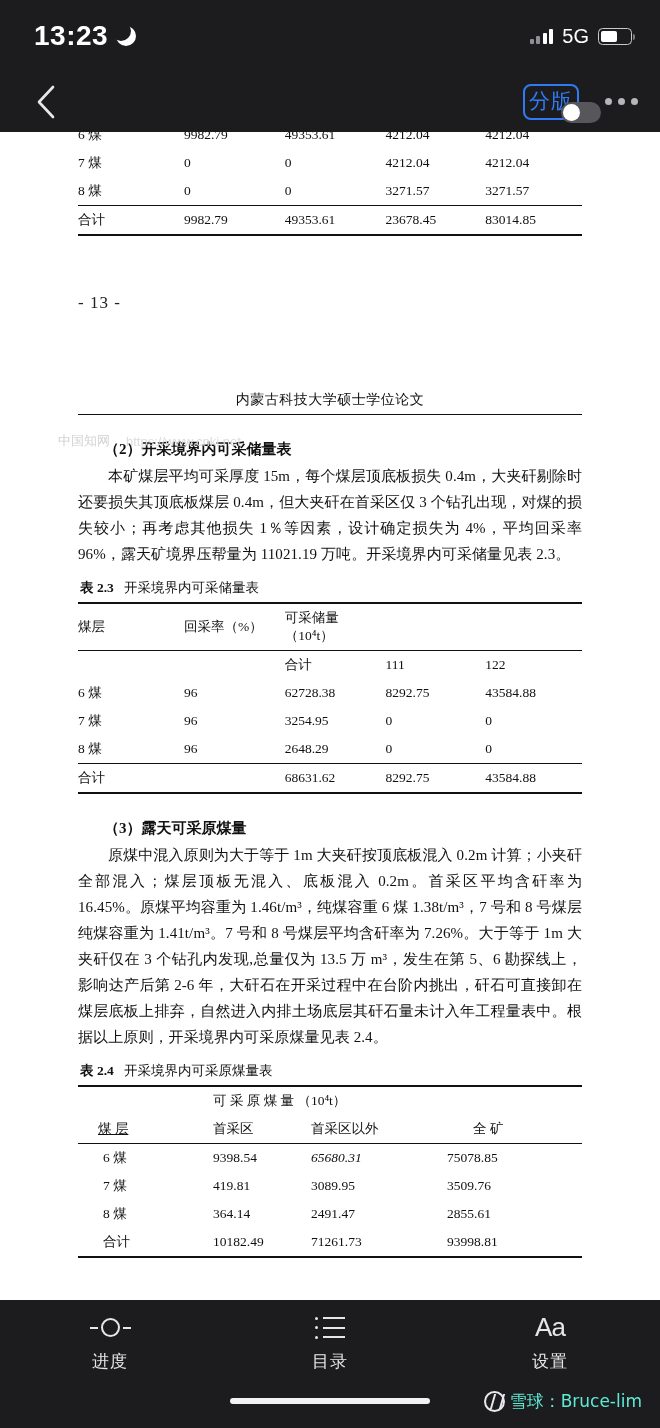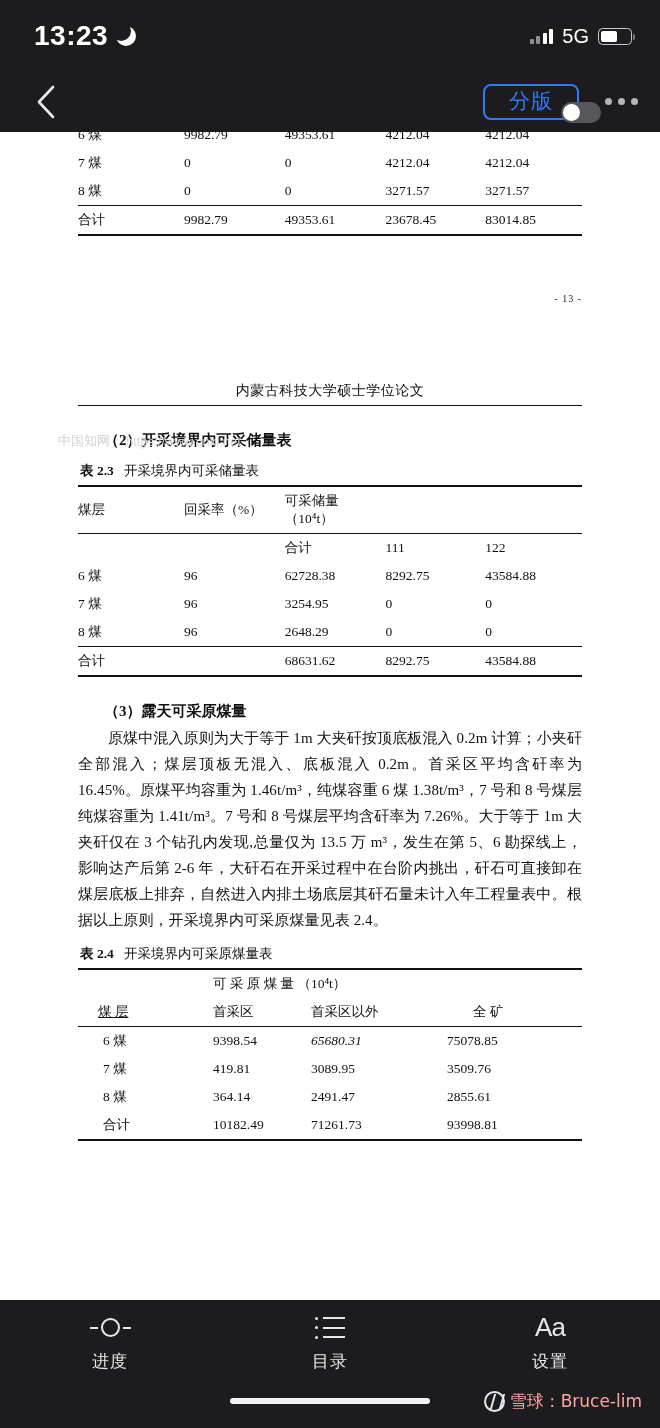--- a/index.html
+++ b/index.html
@@ -31,21 +31,21 @@
   .battery span{display:block;height:100%;width:58%;background:#fff;border-radius:2px;}
 
   
   .navbar{height:60px;background:#1c1c1e;display:flex;align-items:center;
           justify-content:space-between;padding:0 22px 0 26px;}
   .back-btn{width:40px;height:40px;display:flex;align-items:center;justify-content:center;}
   .back-btn svg{display:block;}
   .nav-right{display:flex;align-items:center;gap:26px;}
   .fenban-wrap{position:relative;display:flex;align-items:center;}
   .fenban{border:2px solid #2f7bf6;color:#2f7bf6;border-radius:8px;
-          font-size:21px;padding:3px 24px 4px;letter-spacing:1px;line-height:1.15;
+          font-size:21px;padding:3px 4px 4px;letter-spacing:1px;line-height:1.15;
           font-family:"DejaVu Sans",sans-serif;}
   .toggle{position:absolute;right:-22px;bottom:-3px;width:40px;height:21px;
           border-radius:11px;background:#57575b;display:flex;align-items:center;}
   .toggle i{display:block;width:17px;height:17px;border-radius:50%;background:#fff;
           margin-left:2px;}
   .dots{display:flex;gap:6px;align-items:center;}
   .dots i{width:7px;height:7px;border-radius:50%;background:#b6b6ba;display:block;}
 
   
   .doc{background:#fff;height:1168px;position:relative;overflow:hidden;
@@ -56,21 +56,21 @@
   .rule-top{border-top:2.4px solid #111;}
   .rule-mid{border-top:1.1px solid #111;}
   .rule-bot{border-bottom:2.4px solid #111;}
 
   .c0{width:103px;padding-left:6px;}
   .c1{width:98px;}
   .c2{width:98px;}
   .c3{width:97px;}
   .c4{width:94px;}
 
-  .pagenum{text-align:right;font-size:10px;color:#222;letter-spacing:1px;}
+  .pagenum{text-align:left;font-size:17px;color:#222;letter-spacing:1px;}
   .wm{display:flex;align-items:center;gap:16px;font-size:13px;color:#d2d2d2;
       font-family:"Liberation Sans",sans-serif;margin-left:40px;}
   .wm .wm-url{color:#dcdcdc;}
 
   .hdr{text-align:center;font-size:14px;letter-spacing:.5px;padding-bottom:5px;}
   .hdr-rule{border-bottom:1.6px solid #111;margin:0 0 0 0;}
 
   .sec-title{font-size:15px;font-weight:700;margin-top:25px;padding-left:26px;}
   .para{font-size:15px;line-height:26px;text-align:justify;text-indent:30px;
         margin-top:4px;letter-spacing:.1px;}
@@ -92,21 +92,21 @@
   .prog-icon{display:flex;align-items:center;gap:3px;}
   .prog-icon .bar{width:8px;height:2px;background:#e6e6e8;}
   .prog-icon .circ{width:19px;height:19px;border:2px solid #e6e6e8;border-radius:50%;}
   .aa-icon{font-size:26px;font-family:"Liberation Sans",sans-serif;letter-spacing:-1px;}
 
   
   .footer{height:42px;background:#1c1c1e;position:relative;}
   .homebar{position:absolute;left:50%;transform:translateX(-50%);top:12px;
            width:200px;height:6px;border-radius:3px;background:#f2f2f4;}
   .xueqiu{position:absolute;right:18px;top:4px;display:flex;align-items:center;gap:5px;
-          color:#fca5a5;font-size:17px;font-family:"DejaVu Sans",sans-serif;}
+          color:#5eead4;font-size:17px;font-family:"DejaVu Sans",sans-serif;}
   .xq-logo{width:21px;height:21px;border-radius:50%;border:2px solid #e9e9eb;
            position:relative;display:inline-block;}
   .xq-logo::after{content:"";position:absolute;left:6px;top:1px;width:7px;height:15px;
            border-left:2px solid #e9e9eb;border-right:2px solid #e9e9eb;
            transform:skewX(-16deg);}
 </style>
 </head>
 <body>
 
 <div class="statusbar">
@@ -192,20 +192,21 @@
   <div class="wm" style="position:absolute;left:18px;top:300px;">
     <span>中国知网</span>
     <span class="wm-url">https://www.cnki.net</span>
   </div>
 
   <div class="doc-inner" style="padding-top:78px;">
     <div class="hdr">内蒙古科技大学硕士学位论文</div>
     <div class="hdr-rule"></div>
 
     <div class="sec-title">（2）开采境界内可采储量表</div>
+    <div class="para">本矿煤层平均可采厚度 15m，每个煤层顶底板损失 0.4m，大夹矸剔除时还要损失其顶底板煤层 0.4m，但大夹矸在首采区仅 3 个钻孔出现，对煤的损失较小；再考虑其他损失 1％等因素，设计确定损失为 4%，平均回采率 96%，露天矿境界压帮量为 11021.19 万吨。开采境界内可采储量见表 2.3。</div>
 
     <div class="cap">
       <b>表 2.3</b>
       &nbsp;&nbsp;<span>开采境界内可采储量表</span>
     </div>
 
     <table class="tbl" style="margin-top:5px;">
       <tbody>
           <tr class="rule-top">
         <th class="c0">煤层</th>

